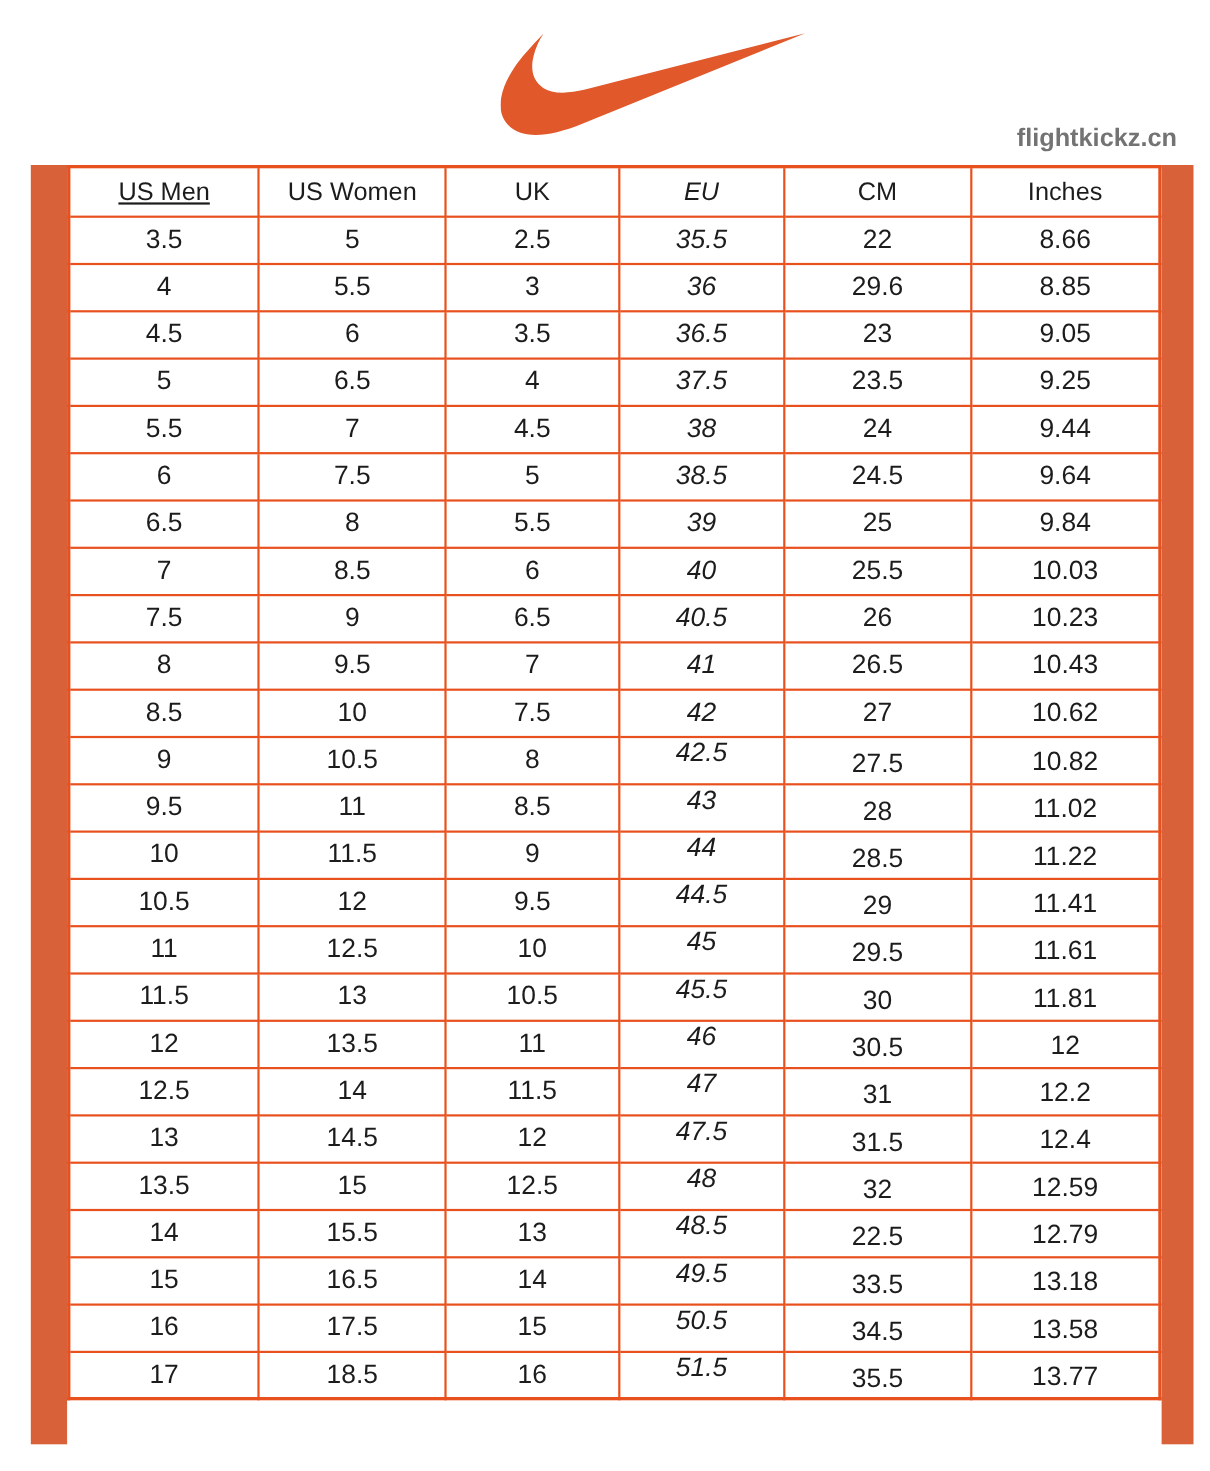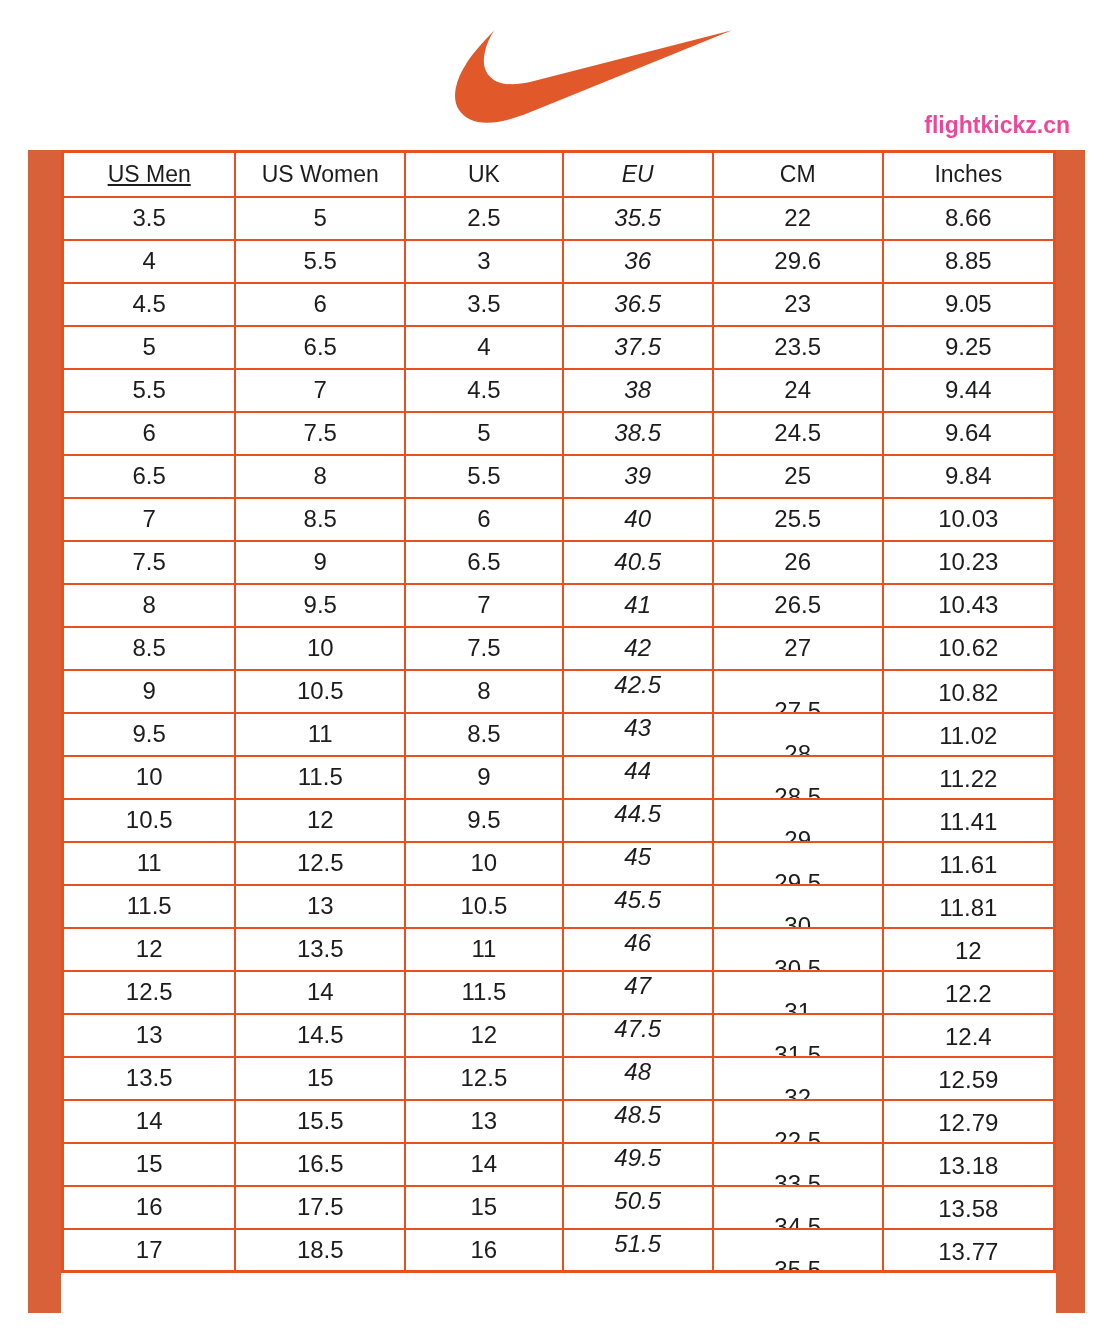--- a/index.html
+++ b/index.html
@@ -30,21 +30,21 @@
   .logo svg { display: block; width: 100%; height: 100%; }
   .logo path { fill: var(--accent-orange); }
 
   .site-label {
     position: absolute;
     top: 112px;
     right: 30px;
     font-size: 23px;
     font-weight: 600;
     letter-spacing: 0px;
-    color: #ec4899;
+    color: #737373;
   }
 
   .accent-bar {
     position: absolute;
     top: 150px;
     height: 1163px;
     background: var(--bar-orange);
   }
   .accent-bar.left  { left: 28px;  width: 33px; }
   .accent-bar.right { left: 1056px; width: 29px; }
@@ -80,21 +80,21 @@
   
   .size-table th:nth-child(1), .size-table td:nth-child(1) { width: 168px; text-decoration: underline; }
   .size-table th:nth-child(2), .size-table td:nth-child(2) { width: 165px; }
   .size-table th:nth-child(3), .size-table td:nth-child(3) { width: 153px; }
   .size-table th:nth-child(4), .size-table td:nth-child(4) { width: 146px; font-style: italic; }
   .size-table th:nth-child(5), .size-table td:nth-child(5) { width: 165px; }
   .size-table th:nth-child(6), .size-table td:nth-child(6) { width: 167px; }
 
   
   .size-table td.raise span   { position: relative; top: -6px; }
-  .size-table td.sink span    { position: relative; top: 20px; }
+  .size-table td.sink span    { position: relative; top: 4px; }
   .size-table td.sink-sm span { position: relative; top: 2px; }
   .size-table td span { display: inline-block; }
 </style>
 </head>
 <body>
 
 <div class="page">
 
   <div class="logo">
     <svg viewBox="0 7.6 24 8.8" preserveAspectRatio="none">

